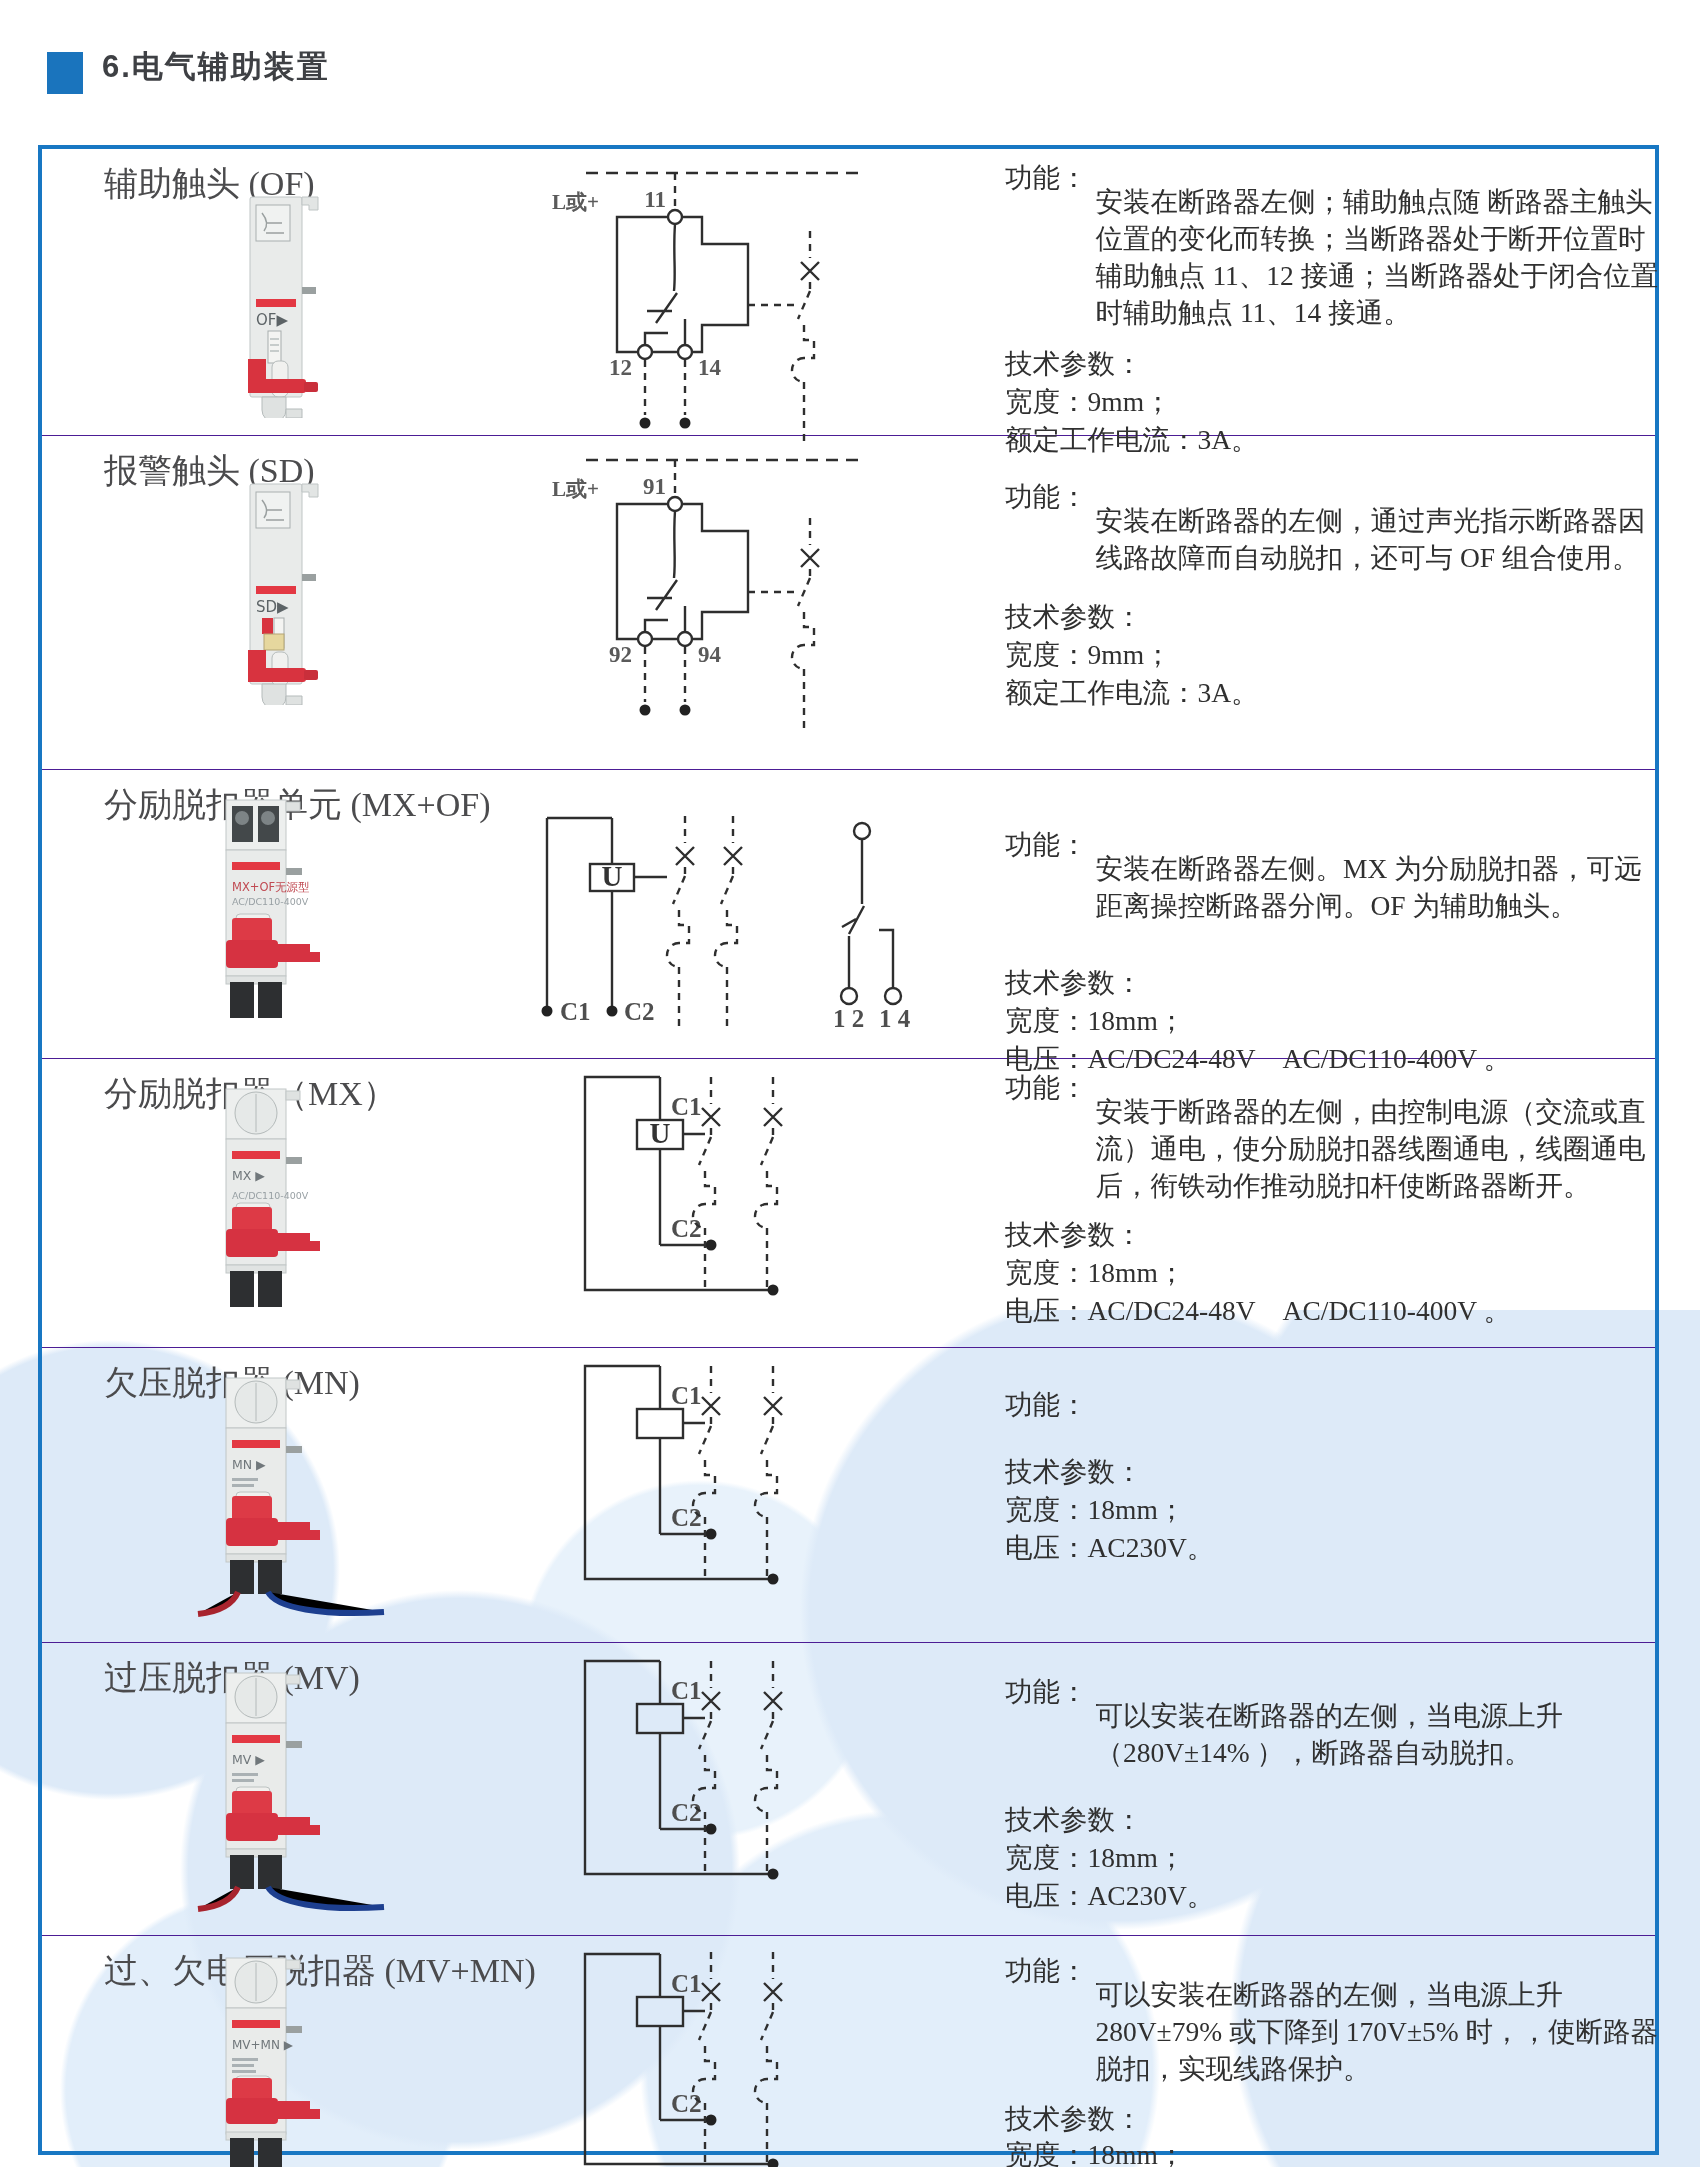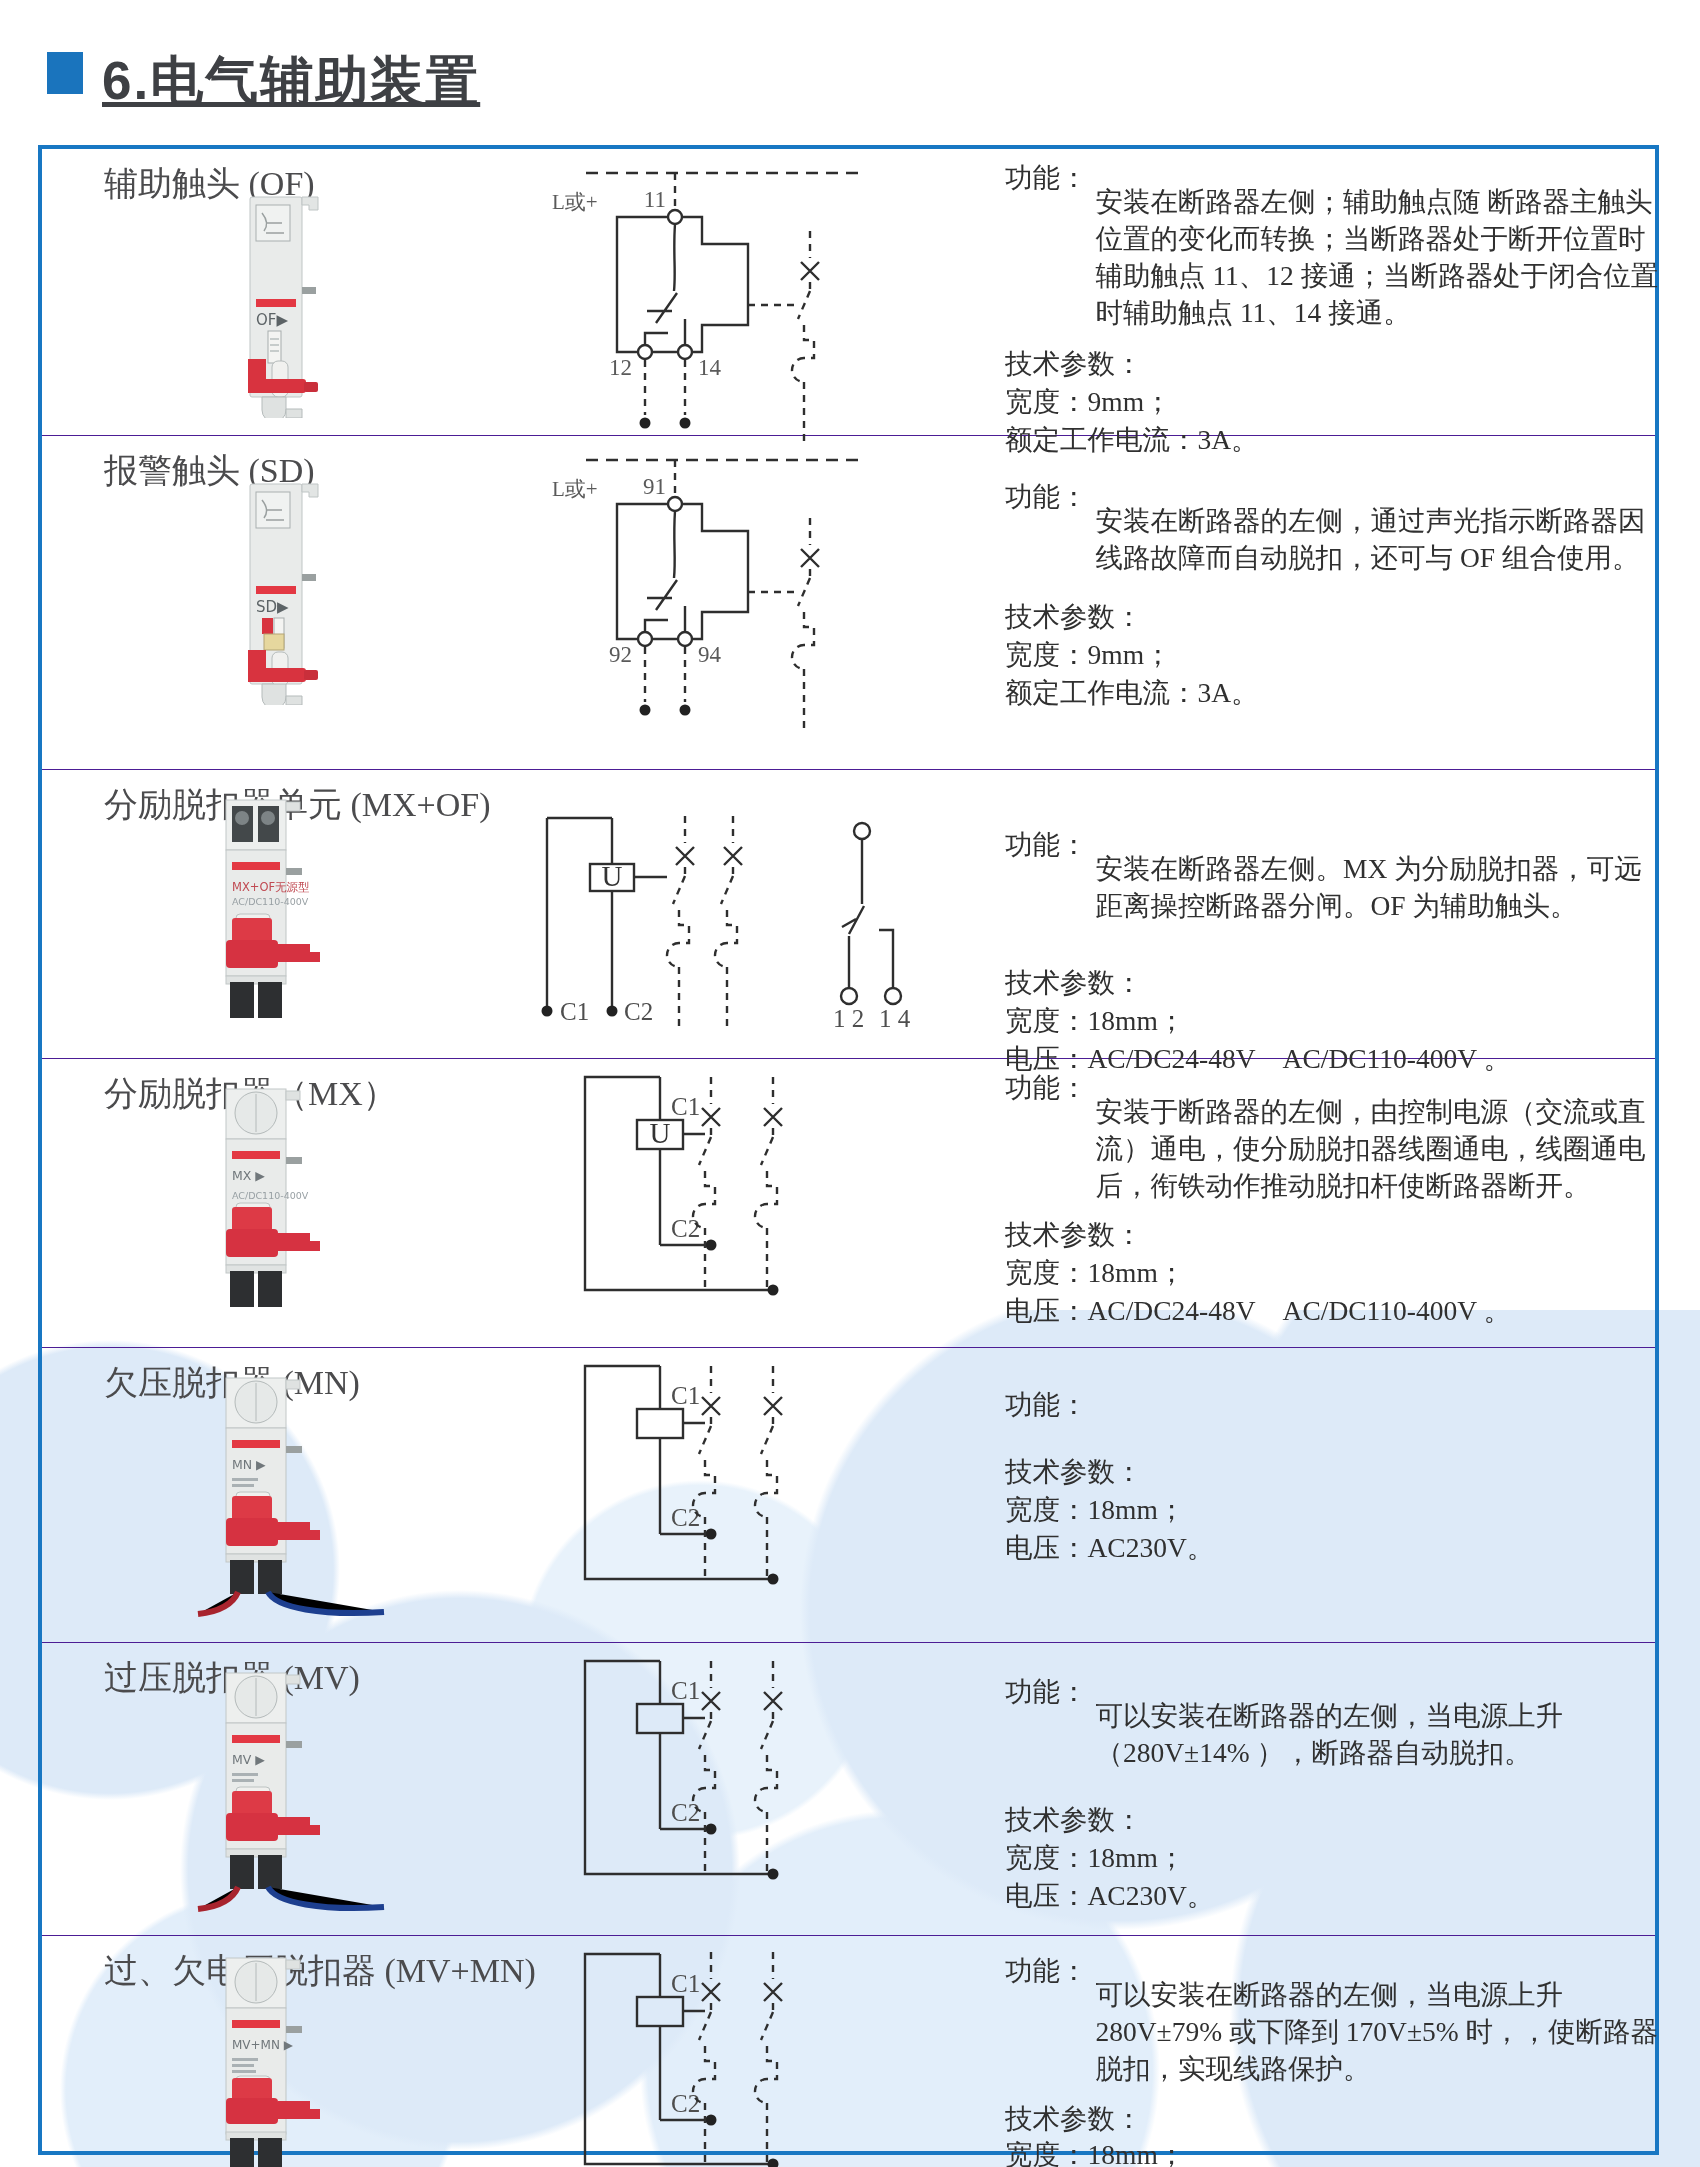--- a/index.html
+++ b/index.html
@@ -14,40 +14,40 @@
       radial-gradient(circle 200px at 260px 780px,#e2eefa 97%,transparent 100%),
       radial-gradient(circle 320px at 1120px 300px,#ddeaf8 97%,transparent 100%),
       radial-gradient(circle 300px at 1530px 180px,#ddeaf8 97%,transparent 100%),
       radial-gradient(circle 330px at 1560px 700px,#ddeaf8 97%,transparent 100%),
       radial-gradient(circle 260px at 900px 760px,#e2eefa 97%,transparent 100%),
       radial-gradient(circle 180px at 700px 350px,#e8f2fb 97%,transparent 100%);}
 
   .hdr-square{position:absolute;left:47px;top:52px;width:36px;height:42px;background:#1a74bd;z-index:2;}
   .hdr-title{position:absolute;left:102px;top:46px;z-index:2;
     font-family:"Liberation Sans","DejaVu Sans",sans-serif;font-weight:bold;
-    font-size:53px;color:#3e4044;letter-spacing:2px;text-decoration:underline;}
+    font-size:31px;color:#3e4044;letter-spacing:2px;}
 
   .cat-table{position:absolute;left:38px;top:145px;width:1621px;height:2010px;
     border:4px solid #1877c3;box-sizing:border-box;z-index:1;}
   .row{position:relative;width:100%;border-bottom:1px solid #4c1d95;box-sizing:border-box;background:transparent;}
   .row:nth-child(1){height:287px}
   .row:nth-child(2){height:334px}
   .row:nth-child(3){height:289px}
   .row:nth-child(4){height:289px}
   .row:nth-child(5){height:295px}
   .row:nth-child(6){height:293px}
   .row:nth-child(7){height:258px;border-bottom:none;}
 
   .row-title{position:absolute;left:62px;top:12px;font-size:34px;color:#4b4b4d;white-space:nowrap;}
 
   .product{position:absolute;}
   .p-narrow{left:174px;top:34px;}
   .p-wide{left:150px;top:22px;}
 
-  .diagram{position:absolute;}
+  .diagram{position:absolute;font-weight:bold;}
   .dA{left:478px;top:4px;}
   .dB{left:485px;top:36px;}
   .dC{left:523px;top:8px;}
 
   .textcol{position:absolute;left:963px;top:0;width:665px;height:100%;color:#303030;}
   .func{display:flex;font-size:27.5px;line-height:37px;}
   .flabel{white-space:nowrap;margin-right:8px;}
   .fbody{width:572px;margin-top:24px;}
   .ptitle,.pline{font-size:27.5px;line-height:38px;}
   .r7 .ptitle,.r7 .pline{line-height:36px;}

